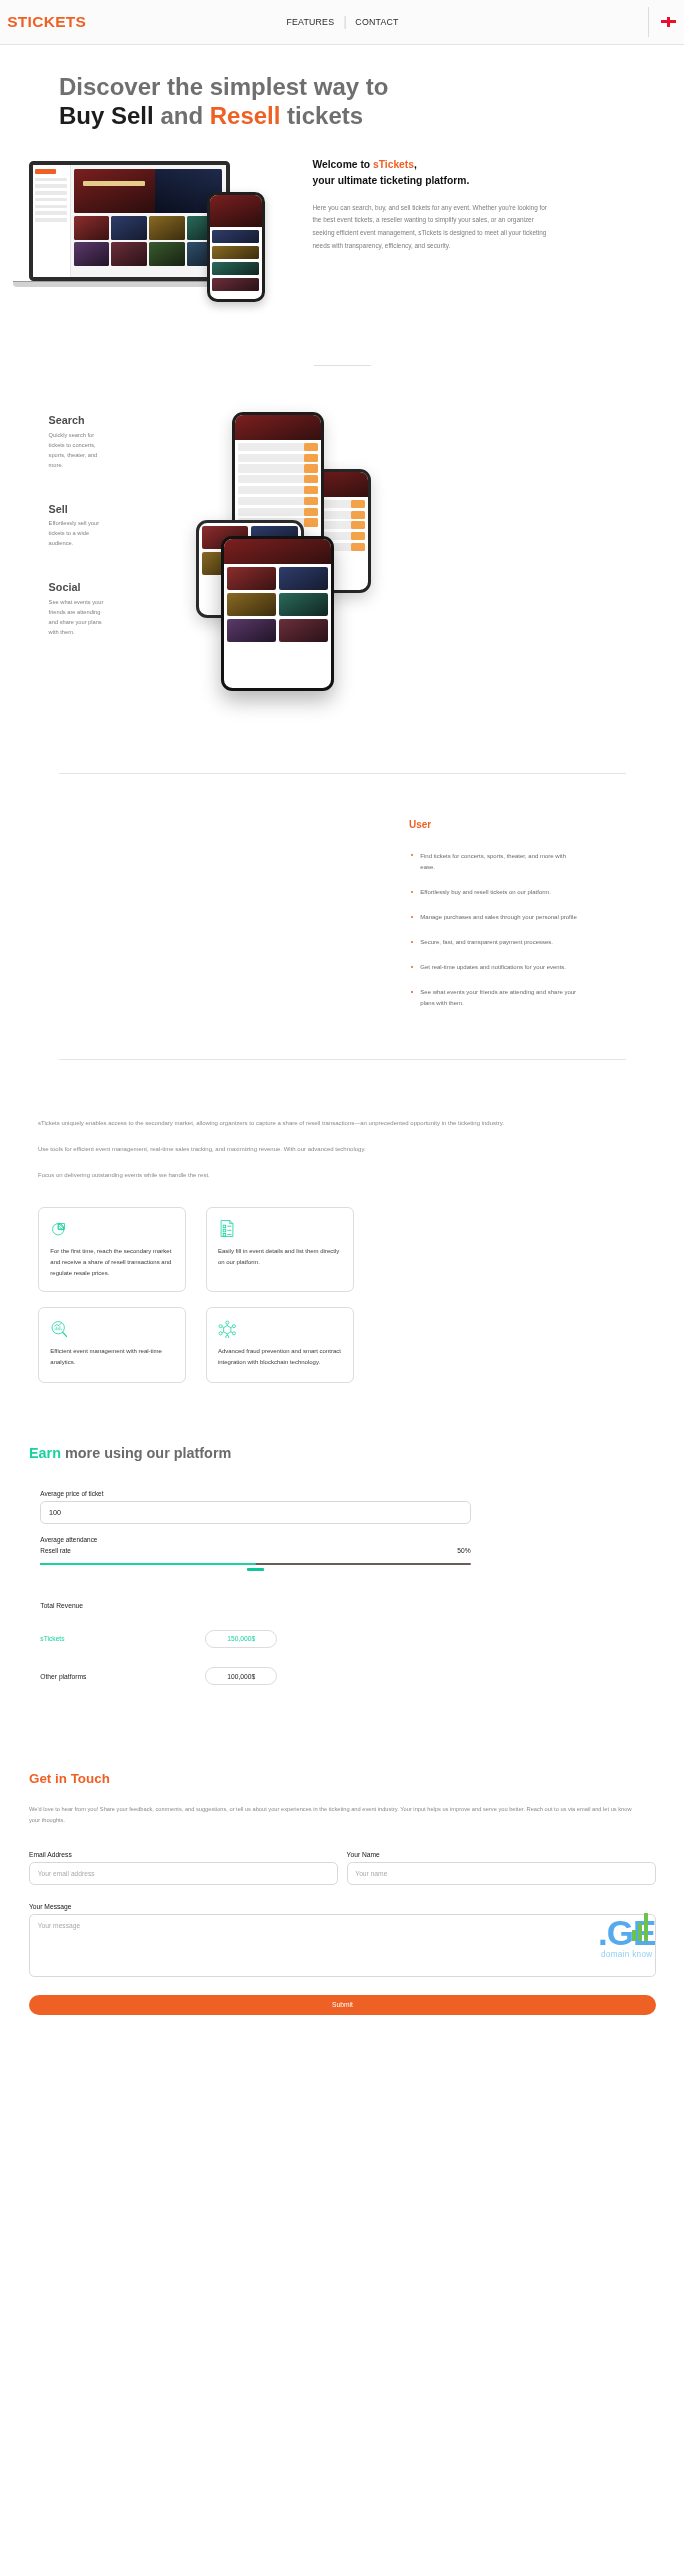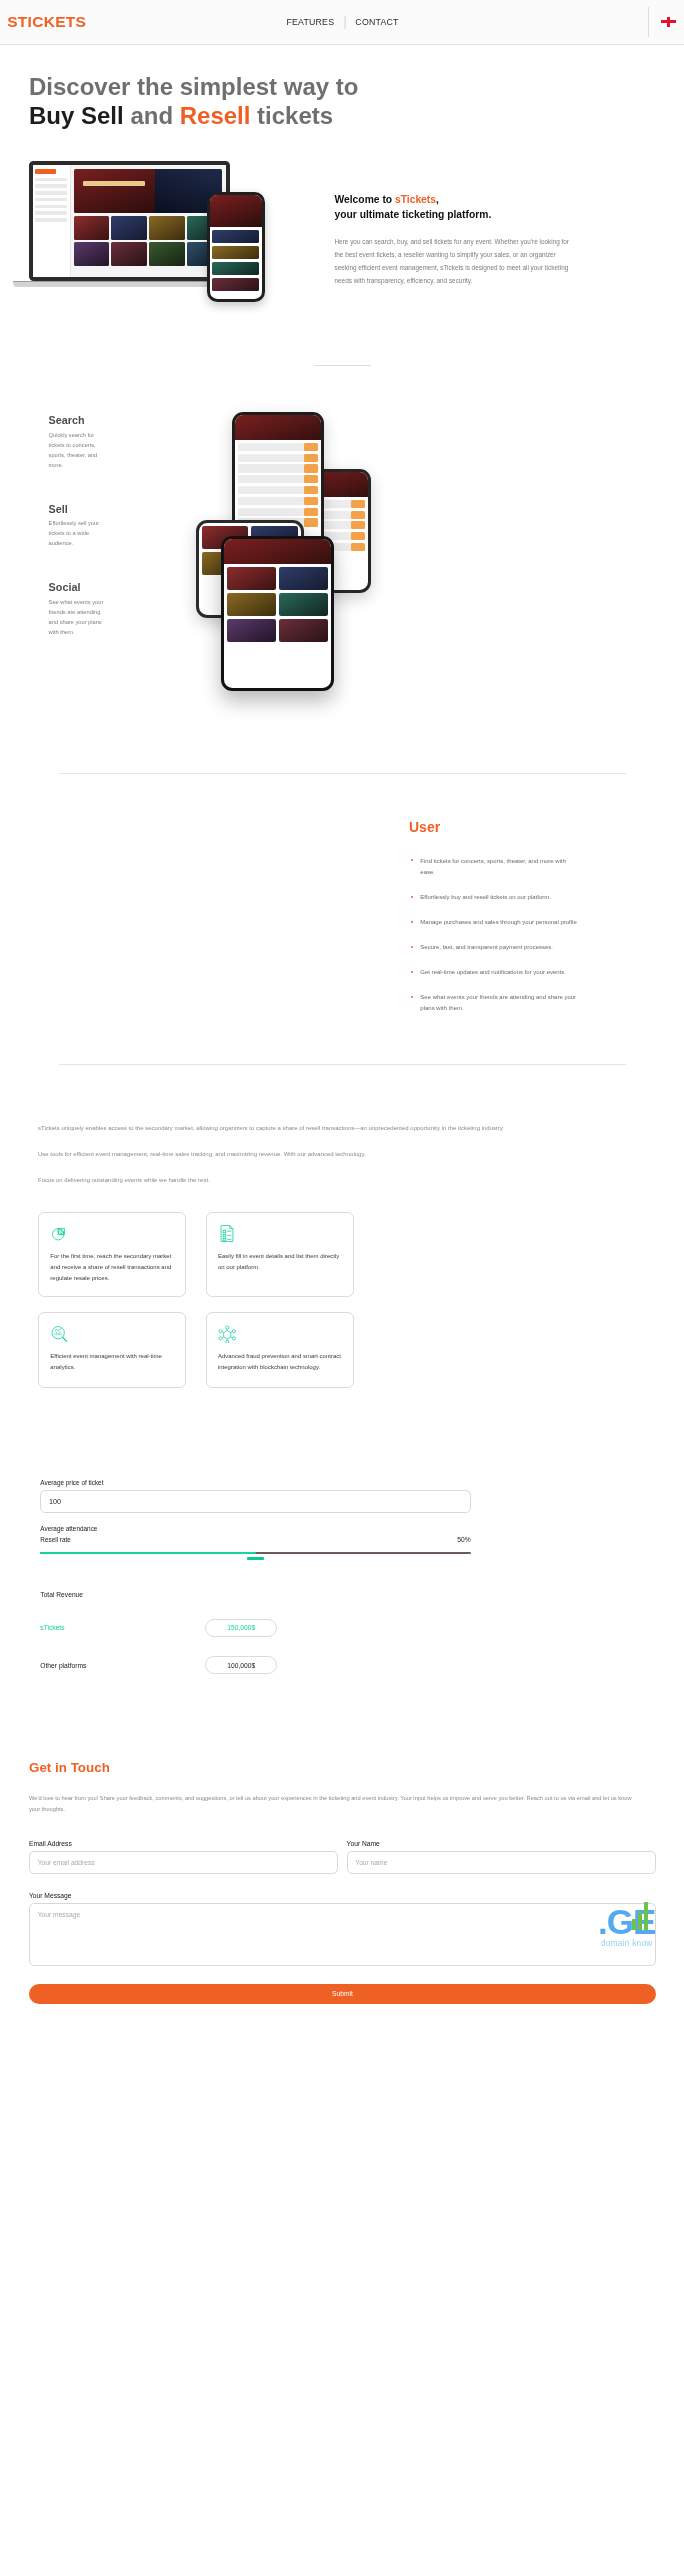--- a/index.html
+++ b/index.html
@@ -68,30 +68,31 @@
   
   .hero {
     padding: 27px 29px 0 29px;
   }
   .hero h1 {
     font-family: "Liberation Sans Narrow","Liberation Sans",sans-serif;
     font-size: 24px;
     line-height: 1.22;
     font-weight: 700;
     color: #6f6f6f;
+    margin-left: 30px;
   }
   .hero h1 .dark { color: #1d1d1d; }
   .hero h1 .orange { color: #ef6024; }
 
   
   .hero-row {
     display: flex;
-    align-items: center;
+    align-items: flex-start;
     padding: 21.6px 29px 0 15.5px;
-    gap: 30px;
+    gap: 8px;
   }
   .device-stage {
     width: 289px;
     height: 170px;
     position: relative;
     flex: 0 0 289px;
   }
   
   .laptop {
     position: absolute; left: 13px; top: 9.3px;
@@ -195,21 +196,21 @@
   .pv-tile:nth-child(4){background:linear-gradient(150deg,#2a6a5a,#102621);}
   .pv-tile:nth-child(5){background:linear-gradient(150deg,#5b3a6b,#221428);}
   .pv-tile:nth-child(6){background:linear-gradient(150deg,#6b2f3a,#2a1117);}
 
   
   .divider-wide { width: 567px; height:0.5px; background:#e4e4e4; margin: 36px auto 0 auto; }
   .user-section { padding: 46px 29px 0 29px; display: flex; }
   .user-left { flex: 1; }
   .user-right { width: 247px; flex: 0 0 247px; }
   .user-right h2 {
-    color: #ef6024; font-size: 14px; font-weight: 800; margin-bottom: 20.6px;
+    color: #ef6024; font-size: 10px; font-weight: 800; margin-bottom: 20.6px;
   }
   .bullets { list-style: none; }
   .bullets li {
     font-size: 6px; line-height: 1.85; color: #6a6a6a;
     margin-bottom: 14px; padding-left: 11.3px; position: relative; max-width: 170px;
   }
   .bullets li::before {
     content: "";
     position: absolute; left: 1.5px; top: 3.6px;
     width: 2.1px; height: 2.1px; border-radius: 50%; background: #e2622b;
@@ -538,20 +539,23 @@
             <circle cx="31" cy="26" r="3"></circle>
           <path d="M18 8 v3 M18 27 v3 M8 13 l3 2 M28 13 l-3 2 M8 25 l3 -2 M28 25 l-3 -2"></path>
         </svg>
       </div>
       <p>Advanced fraud prevention and smart contract integration with blockchain technology.</p>
     </div>
   </div>
 </div>
 
 <div class="earn-section">
+  <h2>
+    <span class="green">Earn</span><span> more using our platform</span>
+  </h2>
 
   <div class="calc">
     <div class="calc-label">Average price of ticket</div>
     <input class="calc-input" type="text" value="100" style="">
 
     <div class="calc-label">Average attendance</div>
 
     <div class="rate-row">
       <span class="lbl">Resell rate</span>
       <span class="val">50%</span>

